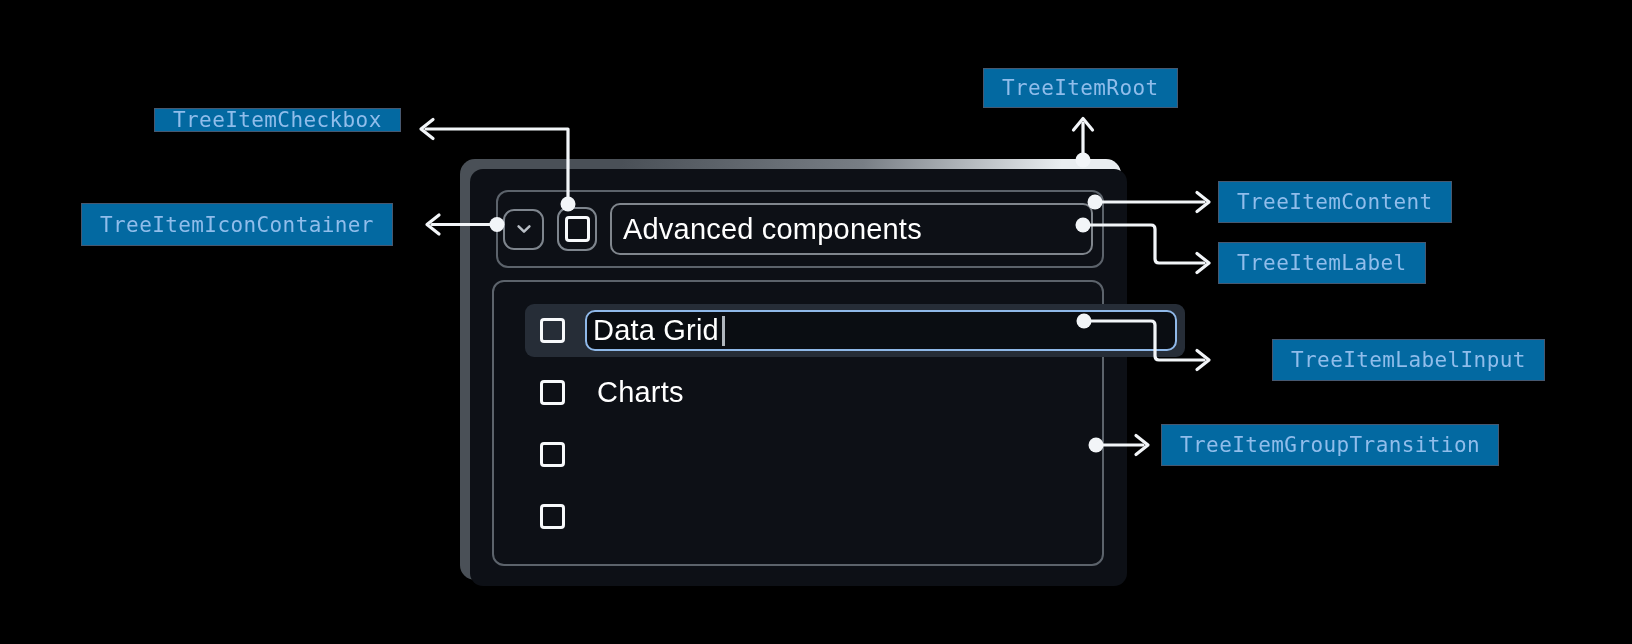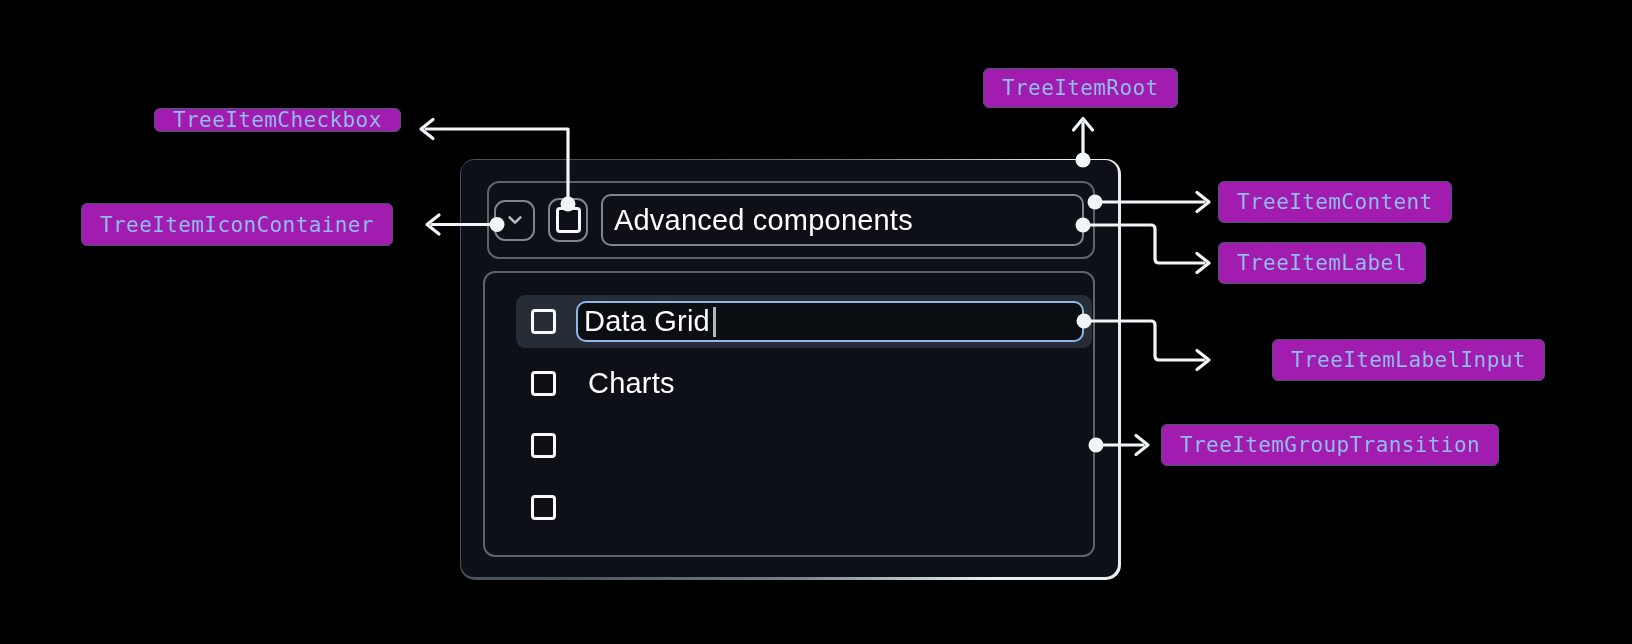--- a/index.html
+++ b/index.html
@@ -12,21 +12,21 @@
     font-family: "Liberation Sans", "DejaVu Sans", sans-serif;
   }
 
   
   .panel-frame {
     position: absolute;
     left: 460px; top: 159px;
     width: 661px; height: 421px;
     border-radius: 15px;
     background: linear-gradient(100deg, #4a5057 22%, #787e85 55%, #e9edf0 82%);
-    padding: 1px;
+    padding: 10px;
     box-sizing: border-box;
   }
   .panel {
     position: relative;
     width: 657px; height: 417px;
     border-radius: 13px;
     background: #0d1016;
   }
 
   
@@ -81,21 +81,21 @@
   .group {
     position: absolute;
     left: 22px; top: 111px;
     width: 612px; height: 286px;
     box-sizing: border-box;
     border: 2px solid #5c636b;
     border-radius: 12px;
     padding: 22px 1px 0 31px;
   }
   .tree-row {
-    width: 576px; height: 53px;
+    width: 660px; height: 53px;
     box-sizing: border-box;
     border-radius: 9px;
     display: flex;
     align-items: center;
     padding-left: 15px;
     margin-bottom: 9px;
     color: #ffffff;
     font-size: 29px;
   }
   .tree-row.editing { background: #262d37; padding-right: 8px; }
@@ -121,23 +121,23 @@
     width: 3px; height: 30px;
     background: #b0b6bd;
     margin-left: 3px;
   }
 
   
   .badge {
     position: absolute;
     box-sizing: border-box;
     height: 42px;
-    background: #a21caf;
+    background: #0369a1;
     border: 1.5px solid #475870;
-    border-radius: 6px;
+    border-radius: 0;
     color: #90bdeb;
     font-family: "DejaVu Sans Mono", "Liberation Mono", monospace;
     font-size: 21px;
     letter-spacing: 0.4px;
     display: flex; align-items: center;
     padding: 8px 18px;
     white-space: nowrap;
   }
 
   

